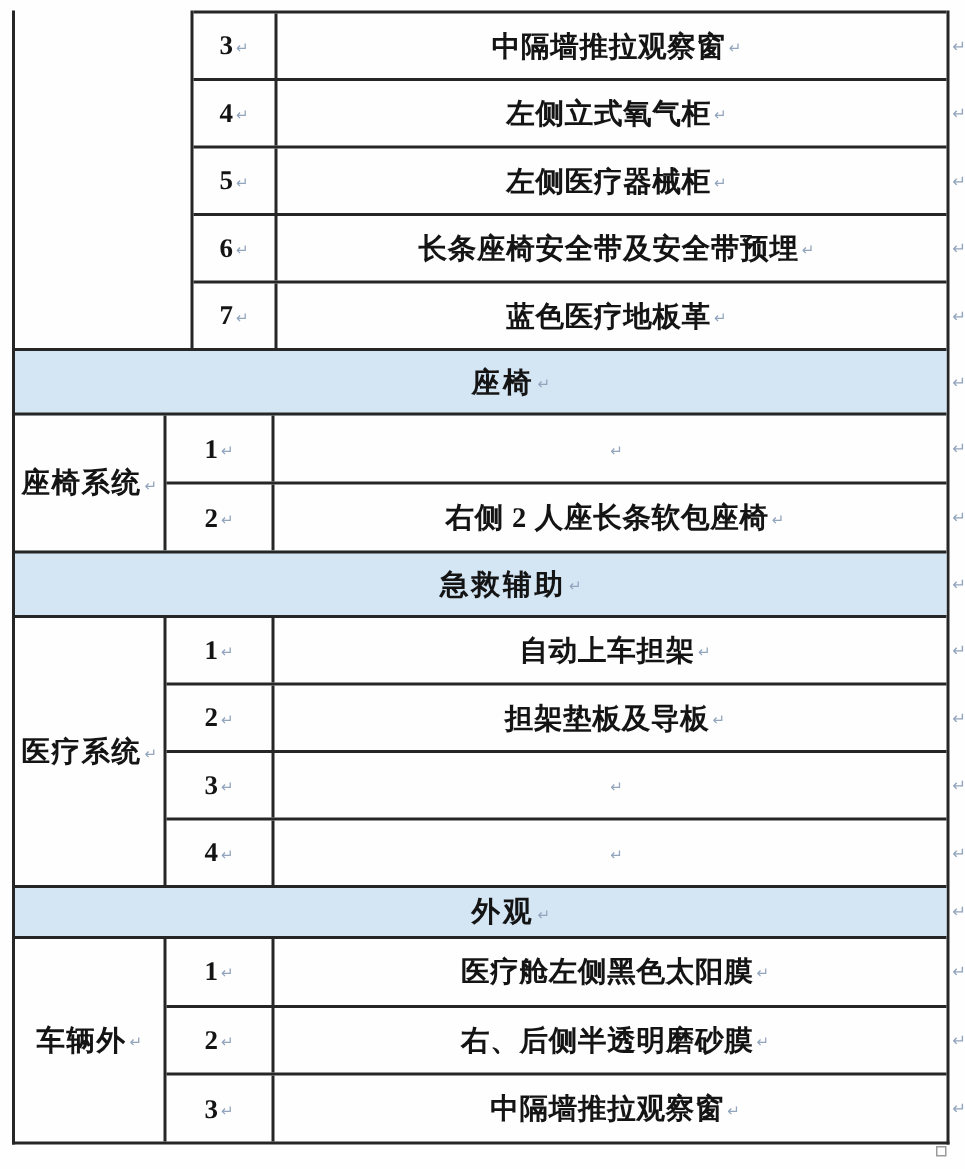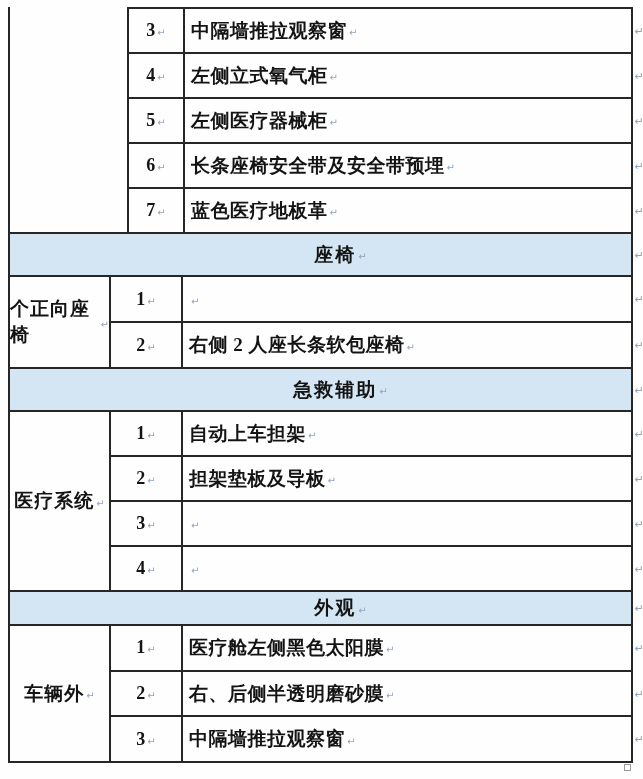--- a/index.html
+++ b/index.html
@@ -24,21 +24,21 @@
   .rows{flex:1;display:flex;flex-direction:column;box-sizing:border-box;}
   .sec-cont .rows{border-top:2px solid #262626;}
 
   .row{flex:1;display:flex;position:relative;border-bottom:2px solid #262626;box-sizing:border-box;}
   .rows .row:last-child{border-bottom:none;}
 
   .cell{box-sizing:border-box;display:flex;align-items:center;color:#141414;}
   .num{border-right:2px solid #262626;justify-content:center;font-size:18px;font-weight:600;}
   .sec-cont .num{width:56px;}
   .sec-1 .num,.sec-2 .num,.sec-3 .num{width:72px;}
-  .desc{flex:1;padding-left:6px;font-size:19px;font-weight:600;letter-spacing:0.5px;}
+  .desc{flex:1;padding-left:6px;font-size:19px;font-weight:600;letter-spacing:0.5px;justify-content:center;}
 
   .header{position:relative;height:45px;box-sizing:border-box;background:#d4e5f4;
           border-top:2px solid #262626;border-bottom:2px solid #262626;
           display:flex;align-items:center;justify-content:center;
           font-size:19px;font-weight:600;color:#141414;letter-spacing:2px;padding-left:40px;}
   .h3{height:36px;}
 
   .mk{font-family:"DejaVu Sans",sans-serif;font-size:10px;font-weight:400;color:#93a5bd;
       margin-left:2px;letter-spacing:0;position:relative;top:2px;}
   .mk.out{position:absolute;right:-13px;top:50%;transform:translateY(-50%);margin:0;font-size:11px;}
@@ -113,21 +113,21 @@
       </div>
     </div>
 
     <div class="header">
       <span>座椅</span>
         <span class="mk">↵</span>
       <span class="mk out">↵</span>
     </div>
     <div class="section sec-1">
       <div class="cat cat-sec">
-          <span>个正向座椅</span>
+          <span>座椅系统</span>
           <span class="mk">↵</span>
         </div>
       <div class="rows">
         <div class="row">
           <div class="cell num">
               <span>1</span>
               <span class="mk">↵</span>
             </div>
           <div class="cell desc">
               <span class="mk">↵</span>

